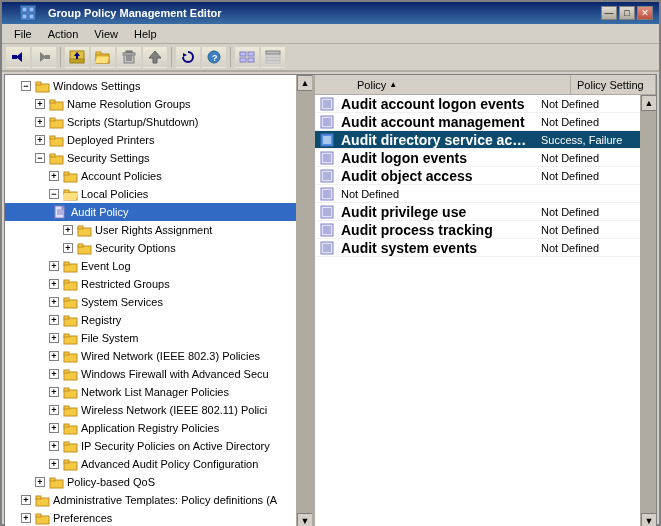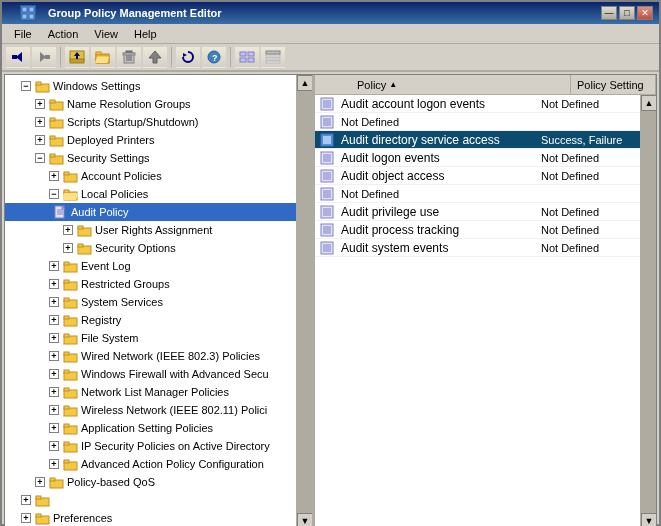--- a/index.html
+++ b/index.html
@@ -165,24 +165,25 @@
       height: 16px;
       margin: 0 2px 0 4px;
       display: flex;
       align-items: center;
       justify-content: center;
       flex-shrink: 0;
     }
     .list-row-name {
       width: 200px;
       padding: 0 4px;
-      font-size: 12px;
+      font-size: 14px;
       white-space: nowrap;
       overflow: hidden;
       text-overflow: ellipsis;
+      font-weight: bold;
     }
     .list-row-setting {
       flex: 1;
       padding: 0 4px;
       font-size: 11px;
       white-space: nowrap;
     }
     .tree-row {
       display: flex;
       align-items: center;
@@ -606,21 +607,21 @@
                     <div class="tree-expander">
                       <div class="exp-box">+</div>
                     </div>
                     <div class="tree-icon">
                       <svg width="16" height="14" viewBox="0 0 16 14">
       <rect x="1" y="5" width="13" height="8" fill="#f5c842" stroke="#c09020" stroke-width="1"></rect>
       <rect x="1" y="3" width="5" height="3" fill="#f5c842" stroke="#c09020" stroke-width="1"></rect>
 
     </svg>
                     </div>
-                    <span class="tree-label">Application Setting Policies</span>
+                    <span class="tree-label">Application Registry Policies</span>
                   </div>
                   <div class="tree-row" style="padding-left: 42px;">
                     <div class="tree-expander">
                       <div class="exp-box">+</div>
                     </div>
                     <div class="tree-icon">
                       <svg width="16" height="14" viewBox="0 0 16 14">
       <rect x="1" y="5" width="13" height="8" fill="#f5c842" stroke="#c09020" stroke-width="1"></rect>
       <rect x="1" y="3" width="5" height="3" fill="#f5c842" stroke="#c09020" stroke-width="1"></rect>
 
@@ -632,21 +633,21 @@
                     <div class="tree-expander">
                       <div class="exp-box">+</div>
                     </div>
                     <div class="tree-icon">
                       <svg width="16" height="14" viewBox="0 0 16 14">
       <rect x="1" y="5" width="13" height="8" fill="#f5c842" stroke="#c09020" stroke-width="1"></rect>
       <rect x="1" y="3" width="5" height="3" fill="#f5c842" stroke="#c09020" stroke-width="1"></rect>
 
     </svg>
                     </div>
-                    <span class="tree-label">Advanced Action Policy Configuration</span>
+                    <span class="tree-label">Advanced Audit Policy Configuration</span>
                   </div>
                 </div>
                 <div class="tree-row" style="padding-left: 28px;">
                   <div class="tree-expander">
                     <div class="exp-box">+</div>
                   </div>
                   <div class="tree-icon">
                     <svg width="16" height="14" viewBox="0 0 16 14">
       <rect x="1" y="5" width="13" height="8" fill="#f5c842" stroke="#c09020" stroke-width="1"></rect>
       <rect x="1" y="3" width="5" height="3" fill="#f5c842" stroke="#c09020" stroke-width="1"></rect>
@@ -660,20 +661,21 @@
                 <div class="tree-expander">
                   <div class="exp-box">+</div>
                 </div>
                 <div class="tree-icon">
                   <svg width="16" height="14" viewBox="0 0 16 14">
       <rect x="1" y="5" width="13" height="8" fill="#f5c842" stroke="#c09020" stroke-width="1"></rect>
       <rect x="1" y="3" width="5" height="3" fill="#f5c842" stroke="#c09020" stroke-width="1"></rect>
 
     </svg>
                 </div>
+                <span class="tree-label">Administrative Templates: Policy definitions (A</span>
               </div>
               <div class="tree-row" style="padding-left: 14px;">
                 <div class="tree-expander">
                   <div class="exp-box">+</div>
                 </div>
                 <div class="tree-icon">
                   <svg width="16" height="14" viewBox="0 0 16 14">
       <rect x="1" y="5" width="13" height="8" fill="#f5c842" stroke="#c09020" stroke-width="1"></rect>
       <rect x="1" y="3" width="5" height="3" fill="#f5c842" stroke="#c09020" stroke-width="1"></rect>
 
@@ -722,20 +724,21 @@
               <div class="list-row">
                 <div class="list-row-icon">
                   <svg width="14" height="14" viewBox="0 0 14 14">
     <rect x="1" y="1" width="12" height="12" fill="#e0e0ff" stroke="#8080c0" stroke-width="1"></rect>
     <line x1="3" y1="4" x2="11" y2="4" stroke="#8080c0" stroke-width="1"></line>
     <line x1="3" y1="6" x2="11" y2="6" stroke="#8080c0" stroke-width="1"></line>
     <line x1="3" y1="8" x2="11" y2="8" stroke="#8080c0" stroke-width="1"></line>
     <line x1="3" y1="10" x2="11" y2="10" stroke="#8080c0" stroke-width="1"></line>
   </svg>
                 </div>
+                <span class="list-row-name">Audit account management</span>
                 <span class="list-row-setting">Not Defined</span>
               </div>
               <div class="list-row selected">
                 <div class="list-row-icon">
                   <svg width="14" height="14" viewBox="0 0 14 14">
     <rect x="1" y="1" width="12" height="12" fill="#5090e0" stroke="#4070c0" stroke-width="1"></rect>
     <line x1="3" y1="4" x2="11" y2="4" stroke="white" stroke-width="1"></line>
     <line x1="3" y1="6" x2="11" y2="6" stroke="white" stroke-width="1"></line>
     <line x1="3" y1="8" x2="11" y2="8" stroke="white" stroke-width="1"></line>
     <line x1="3" y1="10" x2="11" y2="10" stroke="white" stroke-width="1"></line>

